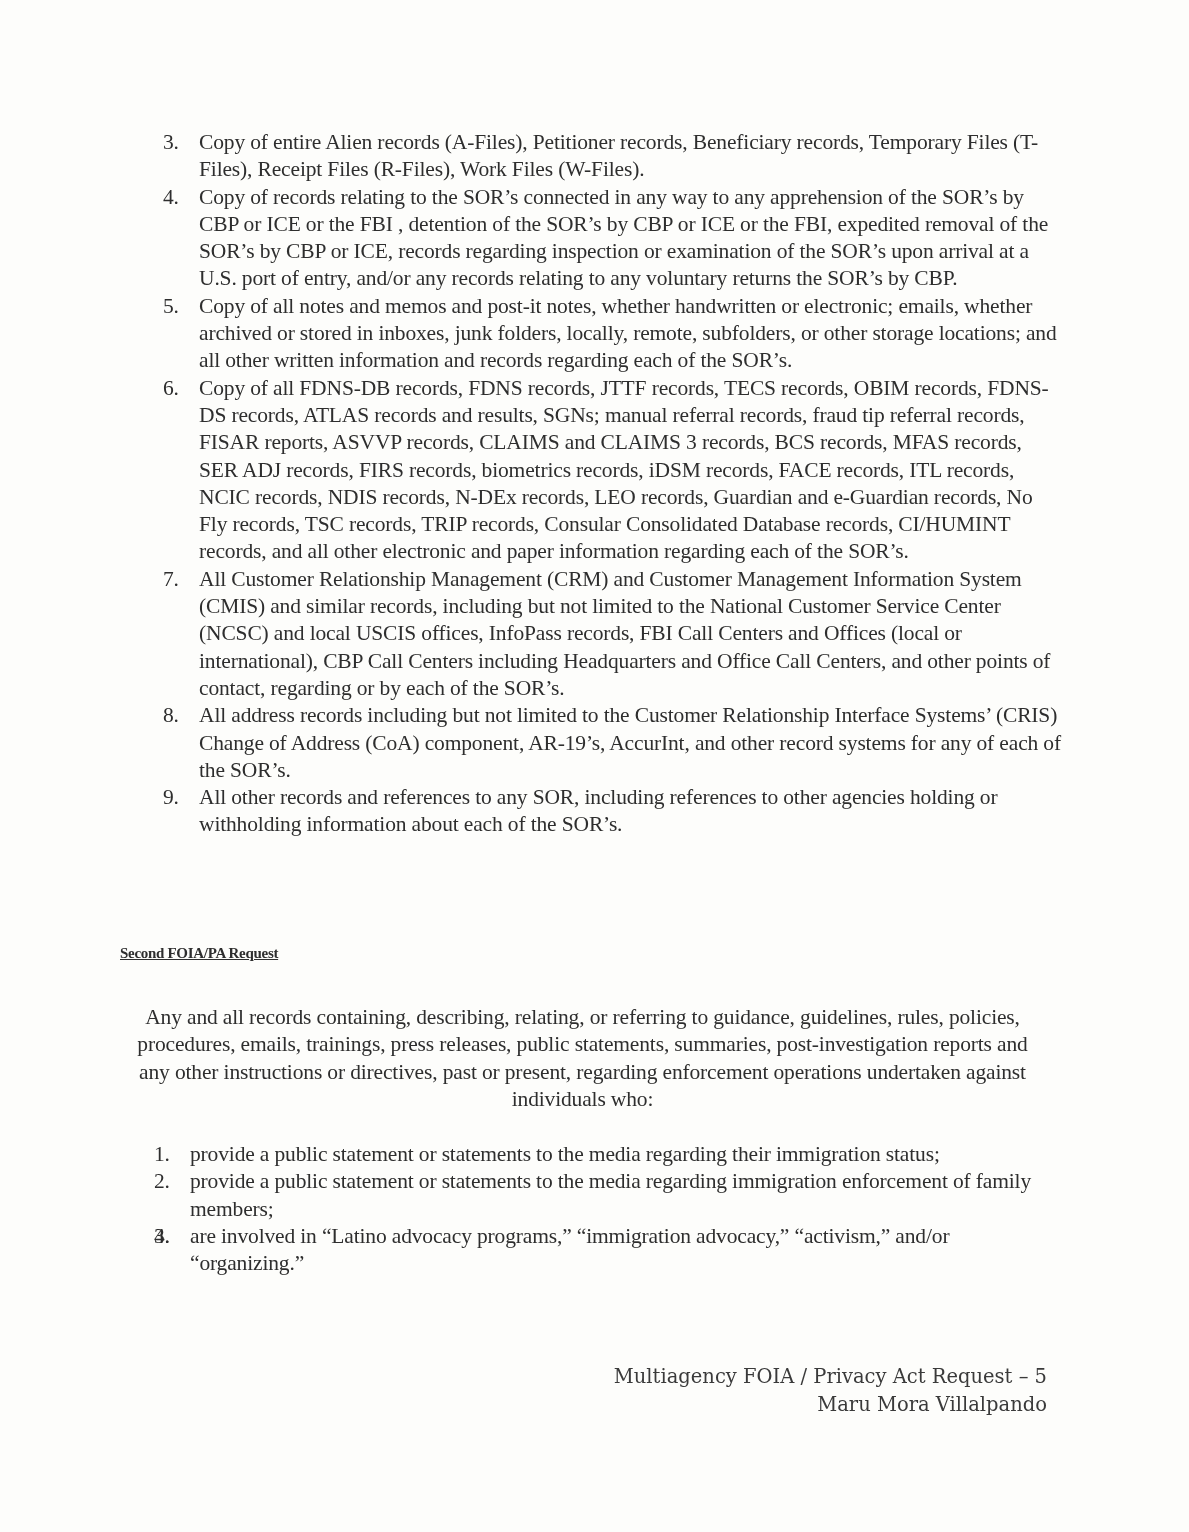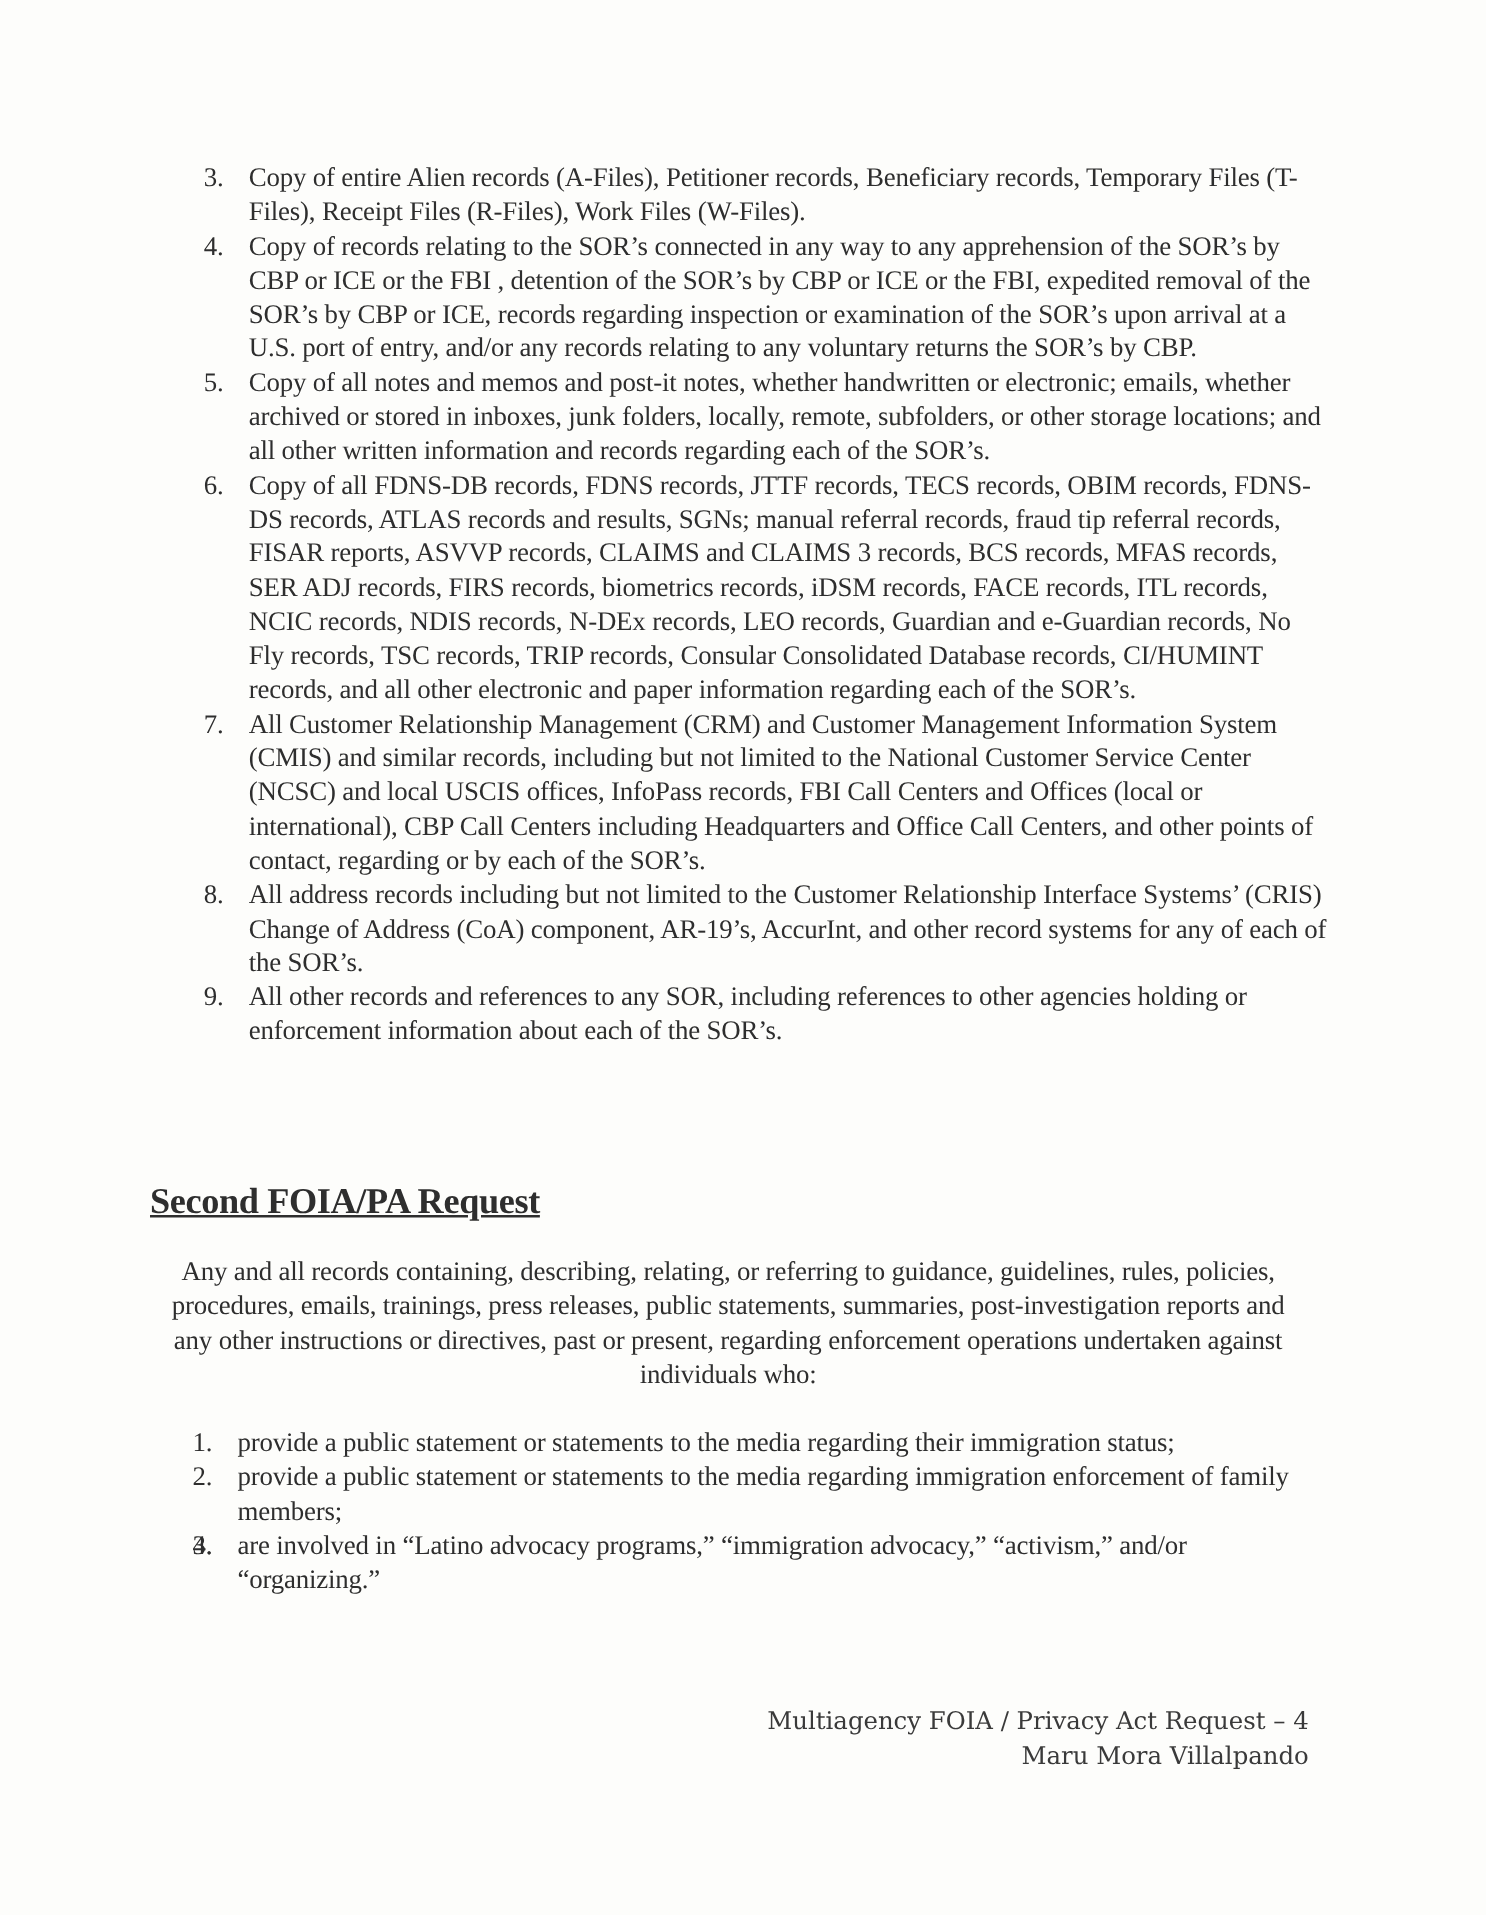--- a/index.html
+++ b/index.html
@@ -30,21 +30,21 @@
       position: absolute;
       left: 0;
       top: 0;
     }
     #list1 { left: 163px; top: 129px; width: 900px; }
     #list2 { left: 154px; top: 1141px; width: 900px; }
     .heading {
       position: absolute;
       left: 120px;
       top: 945px;
-      font-size: 29px;
+      font-size: 15px;
       font-weight: bold;
       text-decoration: underline;
       letter-spacing: -0.3px;
     }
     .para {
       position: absolute;
       left: 120px;
       top: 1004px;
       width: 925px;
       font-size: 21.5px;
@@ -69,32 +69,32 @@
 
 <div class="page">
 
   <ol class="list" id="list1">
     <li><span class="num">3.</span><span>Copy of entire Alien records (A-Files), Petitioner records, Beneficiary records, Temporary Files (T-Files), Receipt Files (R-Files), Work Files (W-Files).</span></li>
     <li><span class="num">4.</span><span>Copy of records relating to the SOR’s connected in any way to any apprehension of the SOR’s by CBP or ICE or the FBI , detention of the SOR’s by CBP or ICE or the FBI, expedited removal of the SOR’s by CBP or ICE, records regarding inspection or examination of the SOR’s upon arrival at a U.S. port of entry, and/or any records relating to any voluntary returns the SOR’s by CBP.</span></li>
     <li><span class="num">5.</span><span>Copy of all notes and memos and post-it notes, whether handwritten or electronic; emails, whether archived or stored in inboxes, junk folders, locally, remote, subfolders, or other storage locations; and all other written information and records regarding each of the SOR’s.</span></li>
     <li><span class="num">6.</span><span>Copy of all FDNS-DB records, FDNS records, JTTF records, TECS records, OBIM records, FDNS-DS records, ATLAS records and results, SGNs; manual referral records, fraud tip referral records, FISAR reports, ASVVP records, CLAIMS and CLAIMS 3 records, BCS records, MFAS records, SER ADJ records, FIRS records, biometrics records, iDSM records, FACE records, ITL records, NCIC records, NDIS records, N-DEx records, LEO records, Guardian and e-Guardian records, No Fly records, TSC records, TRIP records, Consular Consolidated Database records, CI/HUMINT records, and all other electronic and paper information regarding each of the SOR’s.</span></li>
     <li><span class="num">7.</span><span>All Customer Relationship Management (CRM) and Customer Management Information System (CMIS) and similar records, including but not limited to the National Customer Service Center (NCSC) and local USCIS offices, InfoPass records, FBI Call Centers and Offices (local or international), CBP Call Centers including Headquarters and Office Call Centers, and other points of contact, regarding or by each of the SOR’s.</span></li>
     <li><span class="num">8.</span><span>All address records including but not limited to the Customer Relationship Interface Systems’ (CRIS) Change of Address (CoA) component, AR-19’s, AccurInt, and other record systems for any of each of the SOR’s.</span></li>
-    <li><span class="num">9.</span><span>All other records and references to any SOR, including references to other agencies holding or enforcement information about each of the SOR’s.</span></li>
+    <li><span class="num">9.</span><span>All other records and references to any SOR, including references to other agencies holding or withholding information about each of the SOR’s.</span></li>
   </ol>
 
   <div class="heading">Second FOIA/PA Request</div>
 
   <p class="para" style="margin:0;text-align:center;">Any and all records containing, describing, relating, or referring  to guidance, guidelines, rules, policies, procedures, emails, trainings, press releases, public statements, summaries, post-investigation reports and any other instructions or directives, past or present, regarding enforcement operations undertaken against individuals who:</p>
 
   <ol class="list" id="list2">
     <li><span class="num">1.</span><span>provide a public statement or statements to the media regarding their immigration status;</span></li>
     <li><span class="num">2.</span><span>provide a public statement or statements to the media regarding immigration enforcement of family members;</span></li>
     <li><span class="num">3.</span></li>
     <li><span class="num">4.</span><span>are involved in “Latino advocacy programs,” “immigration advocacy,” “activism,” and/or “organizing.”</span></li>
   </ol>
 
   <div class="footer">
-    <div>Multiagency FOIA / Privacy Act Request – 4</div>
+    <div>Multiagency FOIA / Privacy Act Request – 5</div>
     <div>Maru Mora Villalpando</div>
   </div>
 
 </div>
 
 </body></html>

